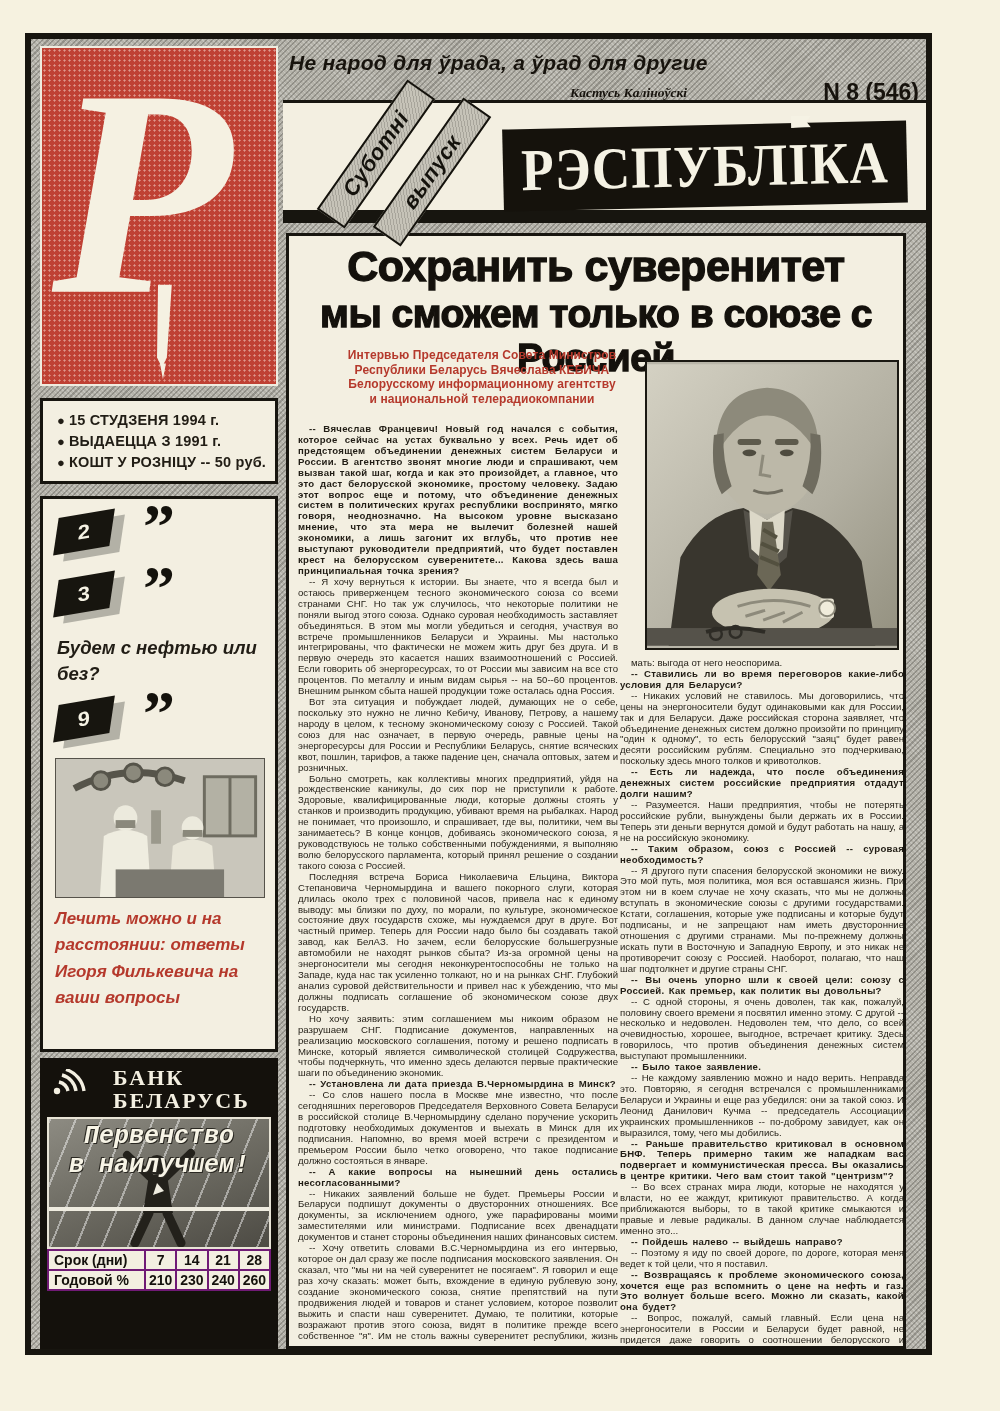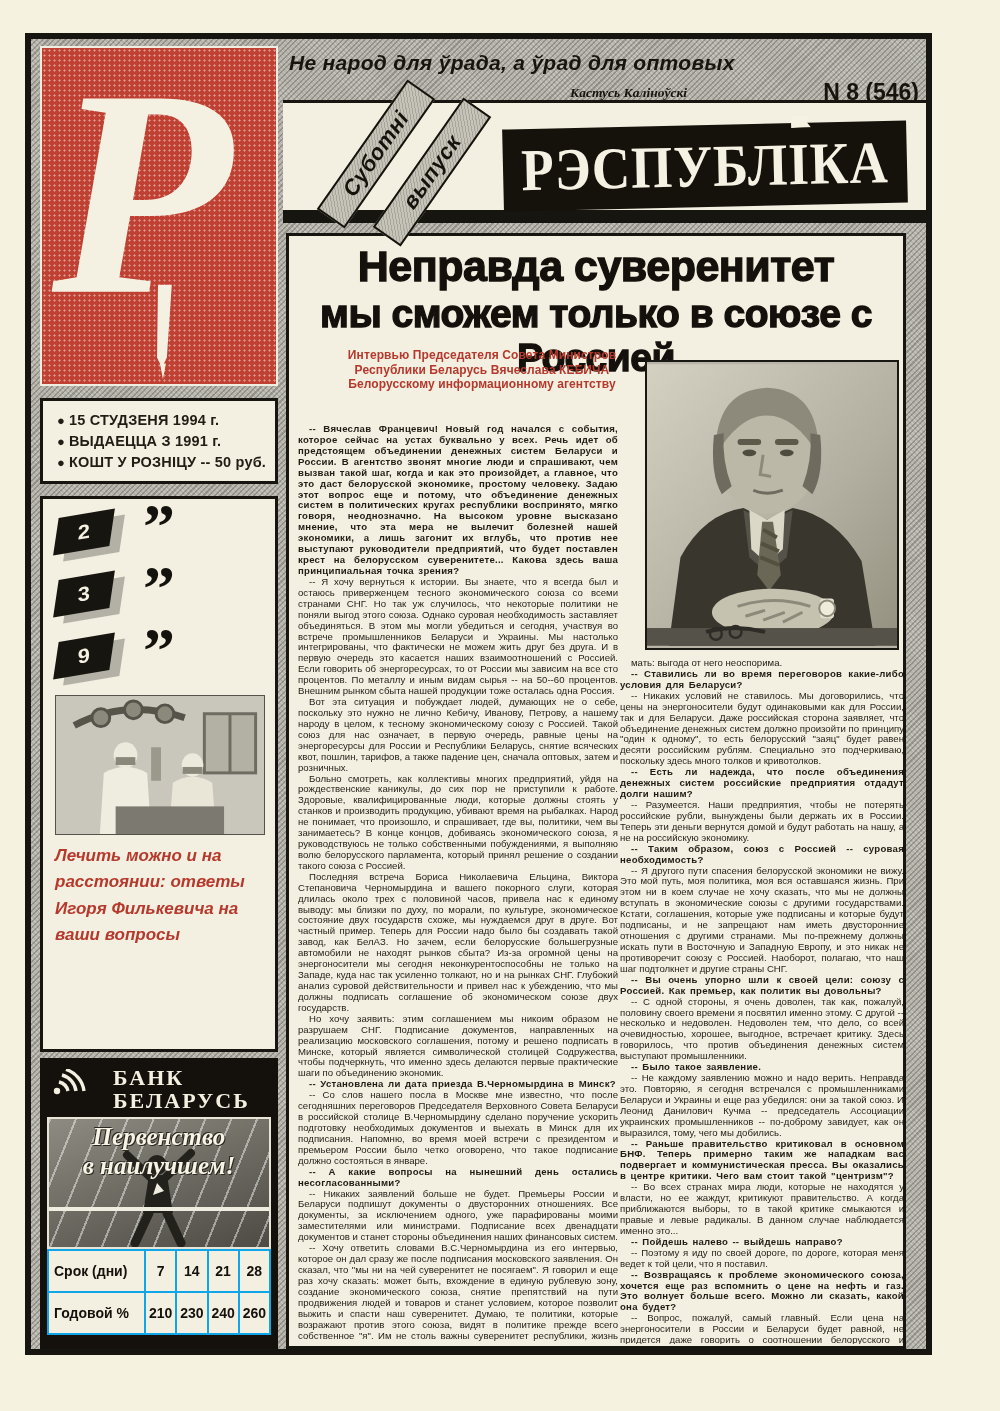--- a/index.html
+++ b/index.html
@@ -83,34 +83,34 @@
   }
   .bank-photo{
     position:relative;height:128px;border:2px solid #e8e4d6;
     background:
       repeating-linear-gradient(112deg, rgba(255,255,255,.45) 0 2px, transparent 2px 24px),
       linear-gradient(160deg,#8d8b82 0%,#6f6d64 45%,#4d4b44 100%);
   }
   .bank-photo svg{position:absolute;inset:0;width:100%;height:100%;}
   .bank-slogan{
     position:absolute;top:4px;left:0;right:0;text-align:center;
-    font-family:Liberation Serif, serif;font-style:italic;font-weight:700;
+    font-family:Liberation Mono, monospace;font-style:italic;font-weight:700;
     color:#f7f4e6;font-size:25px;line-height:1.15;
     text-shadow:1px 1px 0 #2a2822, -1px -1px 0 #2a2822;
     z-index:2;
   }
   .bank-product{
     background:#f3efe1;margin-top:5px;padding:3px 0 2px;text-align:center;
   }
   .bank-product .big{font-weight:700;font-size:15.5px;letter-spacing:.3px;color:#14110c;}
   .bank-product .small{font-weight:700;font-size:10.5px;color:#14110c;}
   table.rates{border-collapse:collapse;width:100%;margin-top:0;background:#f3efe1;}
   table.rates td{
-    border:2px solid #0ea5e9;font-weight:700;font-size:14px;color:#14110c;
-    text-align:center;padding:12px 2px;
+    border:2px solid #701a75;font-weight:700;font-size:14px;color:#14110c;
+    text-align:center;padding:1px 2px;
   }
   table.rates td.lbl{text-align:left;padding-left:5px;width:88px;}
 
   
   .motto{
     left:258px;top:12px;width:600px;
     font-style:italic;font-weight:700;font-size:21px;color:#17130d;letter-spacing:.3px;
   }
   .motto-row2{left:258px;top:44px;width:636px;height:26px;}
   .motto-author{
@@ -211,20 +211,21 @@
 
     <div class="teaser-head">
       <div class="badge-wrap">
         <div class="badge-shadow"></div>
         <div class="badge">
             <span>3</span>
           </div>
       </div>
       <span class="quote">”</span>
     </div>
+    <div class="teaser-text">Будем с нефтью или без?</div>
 
     <div class="teaser-head">
       <div class="badge-wrap">
         <div class="badge-shadow"></div>
         <div class="badge">
             <span>9</span>
           </div>
       </div>
       <span class="quote">”</span>
     </div>
@@ -294,44 +295,45 @@
             <td>210</td>
             <td>230</td>
             <td>240</td>
             <td>260</td>
           </tr>
         </tbody>
     </table>
 
   </div>
 
-  <div class="motto">Не народ для ўрада, а ўрад для оптовых</div>
+  <div class="motto">Не народ для ўрада, а ўрад для другие</div>
   <div class="motto-row2">
     <span class="motto-author">Кастусь Каліноўскі</span>
     <span class="issue-no">N 8 (546)</span>
   </div>
 
   <div class="white-band"></div>
   <div class="black-strip"></div>
 
   <div class="masthead">
     <span class="mh-text">РЭСПУБЛІКА</span>
     <span class="mh-flag"></span>
   </div>
 
   <div class="ribbon r1">Суботні</div>
   <div class="ribbon r2">выпуск</div>
 
   <div class="article-box">
-    <div class="headline h1">Неправда суверенитет</div>
+    <div class="headline h1">Сохранить суверенитет</div>
     <div class="headline h2">мы сможем только в союзе с Россией</div>
     <div class="deck">
         <div class="deck-line">Интервью Председателя Совета Министров</div>
         <div class="deck-line">Республики Беларусь Вячеслава КЕБИЧА</div>
         <div class="deck-line">Белорусскому информационному агентству</div>
+        <div class="deck-line">и национальной телерадиокомпании</div>
       </div>
 
     <div class="photo-portrait">
       <svg viewBox="0 0 254 286">
         <defs>
           <linearGradient id="pbg" x1="0" y1="0" x2="1" y2="1">
             <stop offset="0" stop-color="#d4d1c3"></stop>
             <stop offset="0.6" stop-color="#b2afa1"></stop>
             <stop offset="1" stop-color="#93907f"></stop>
           </linearGradient>

